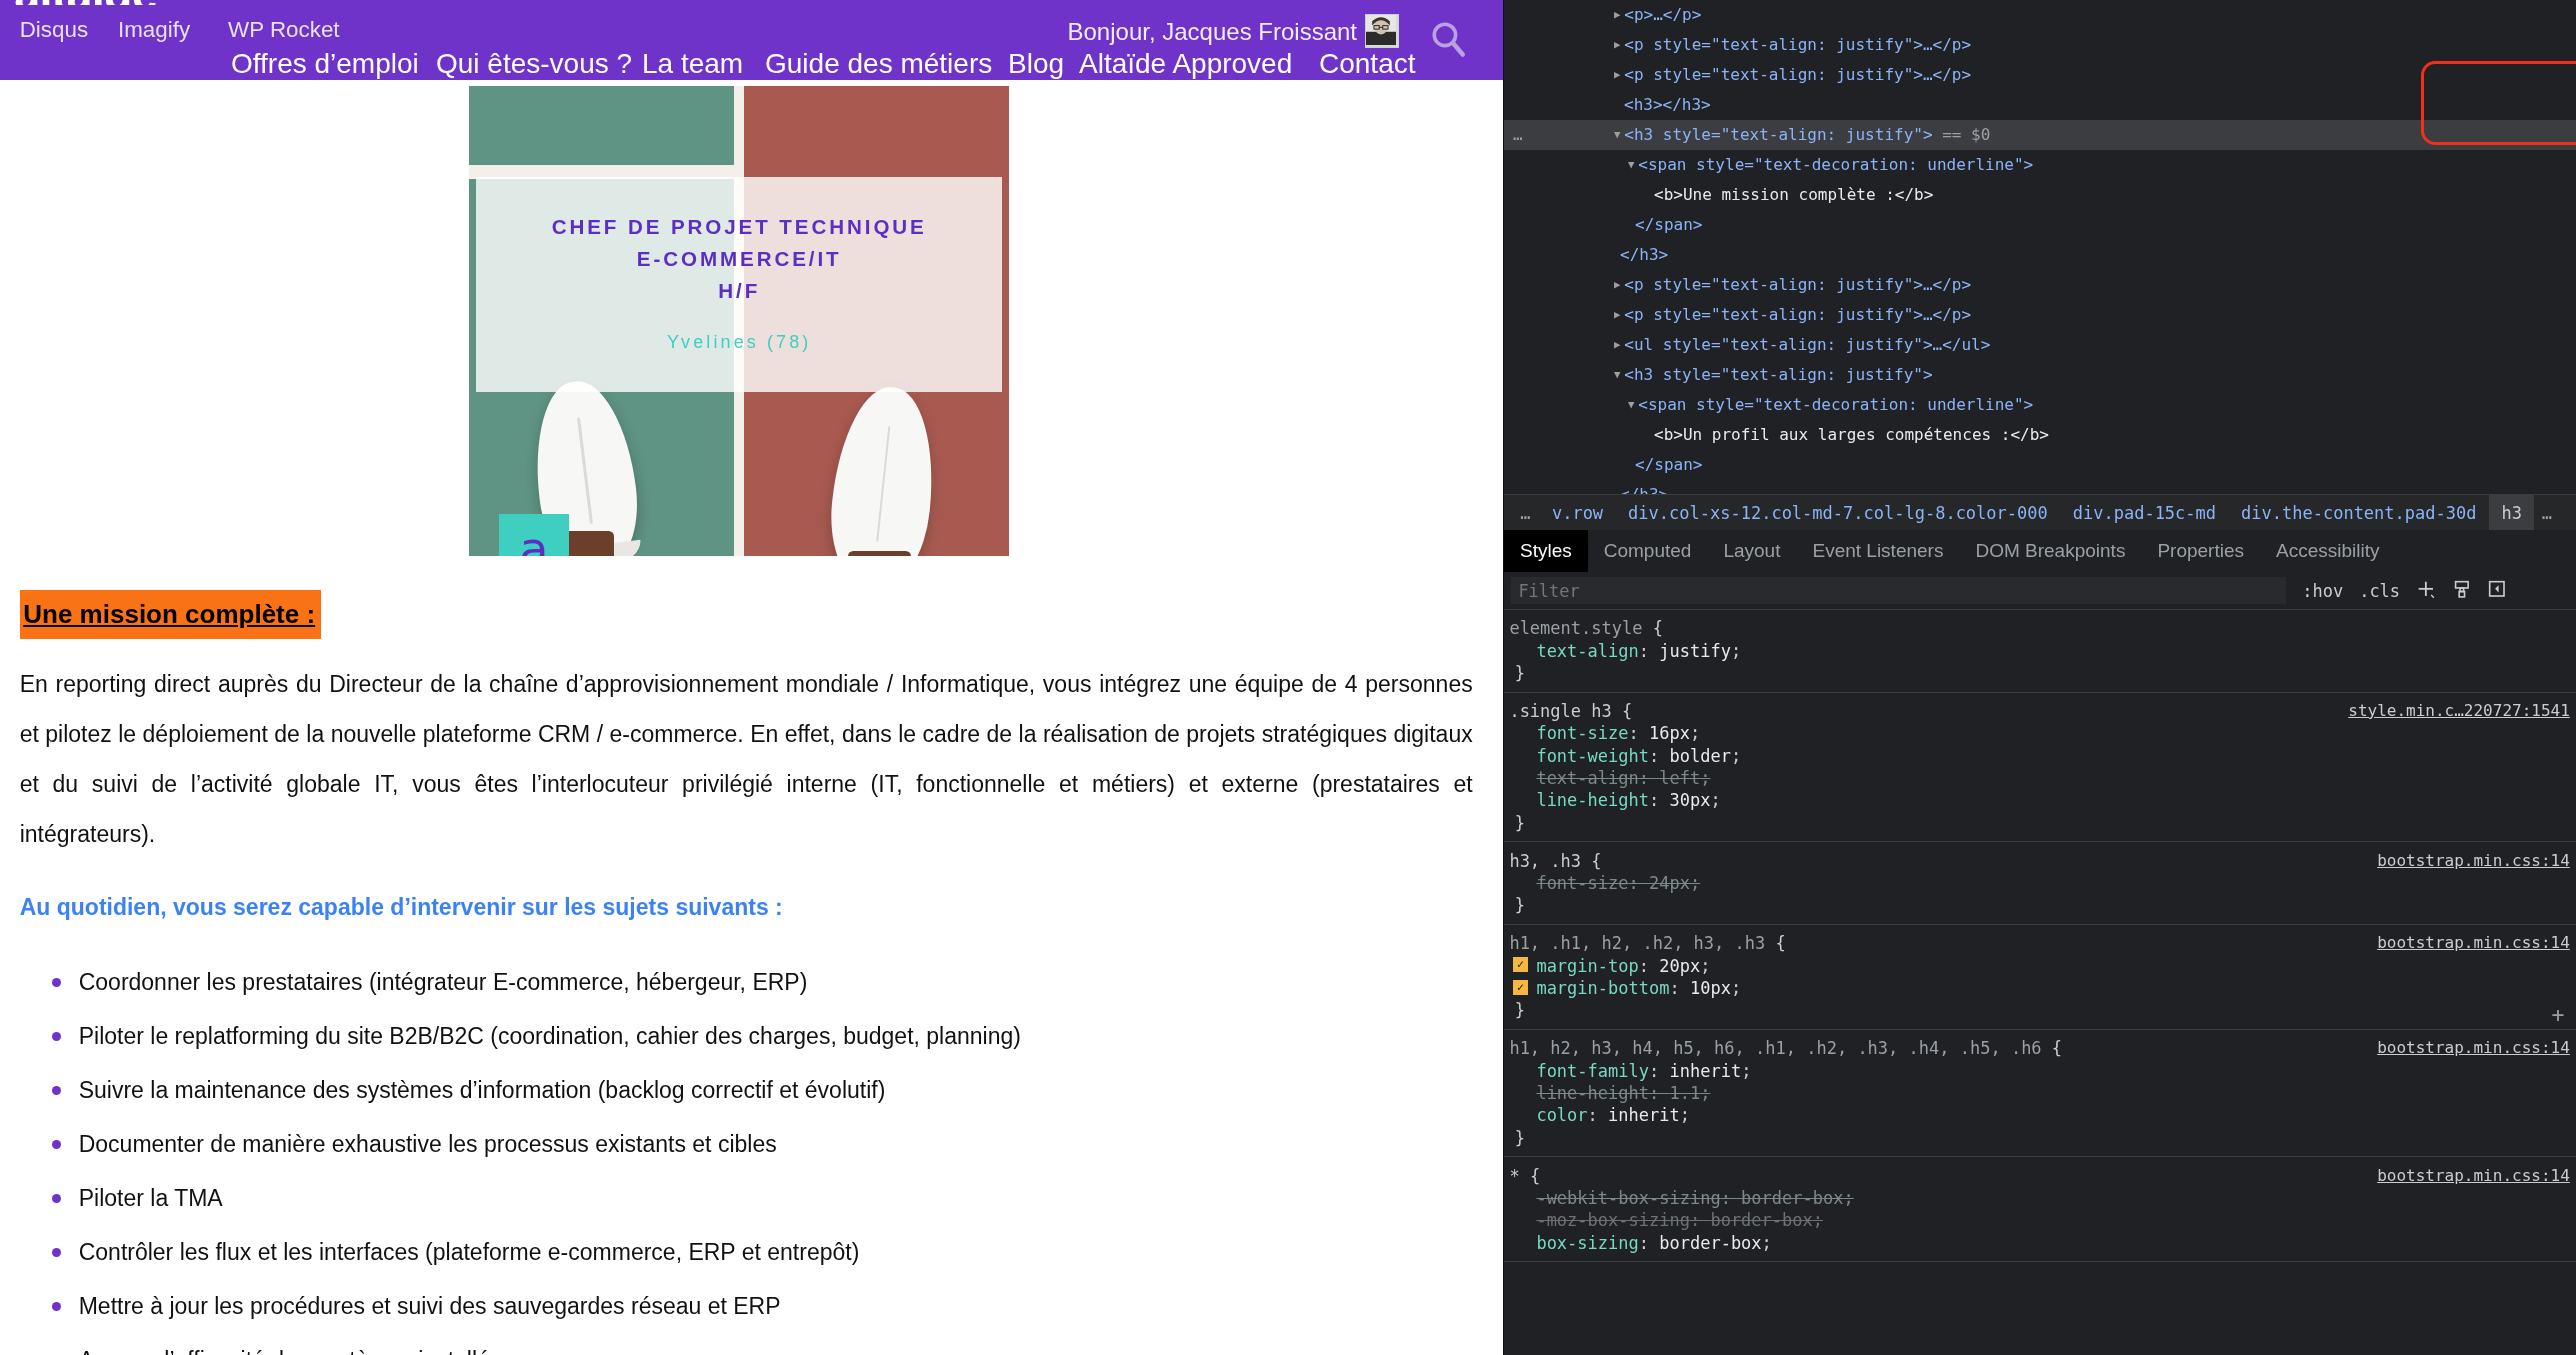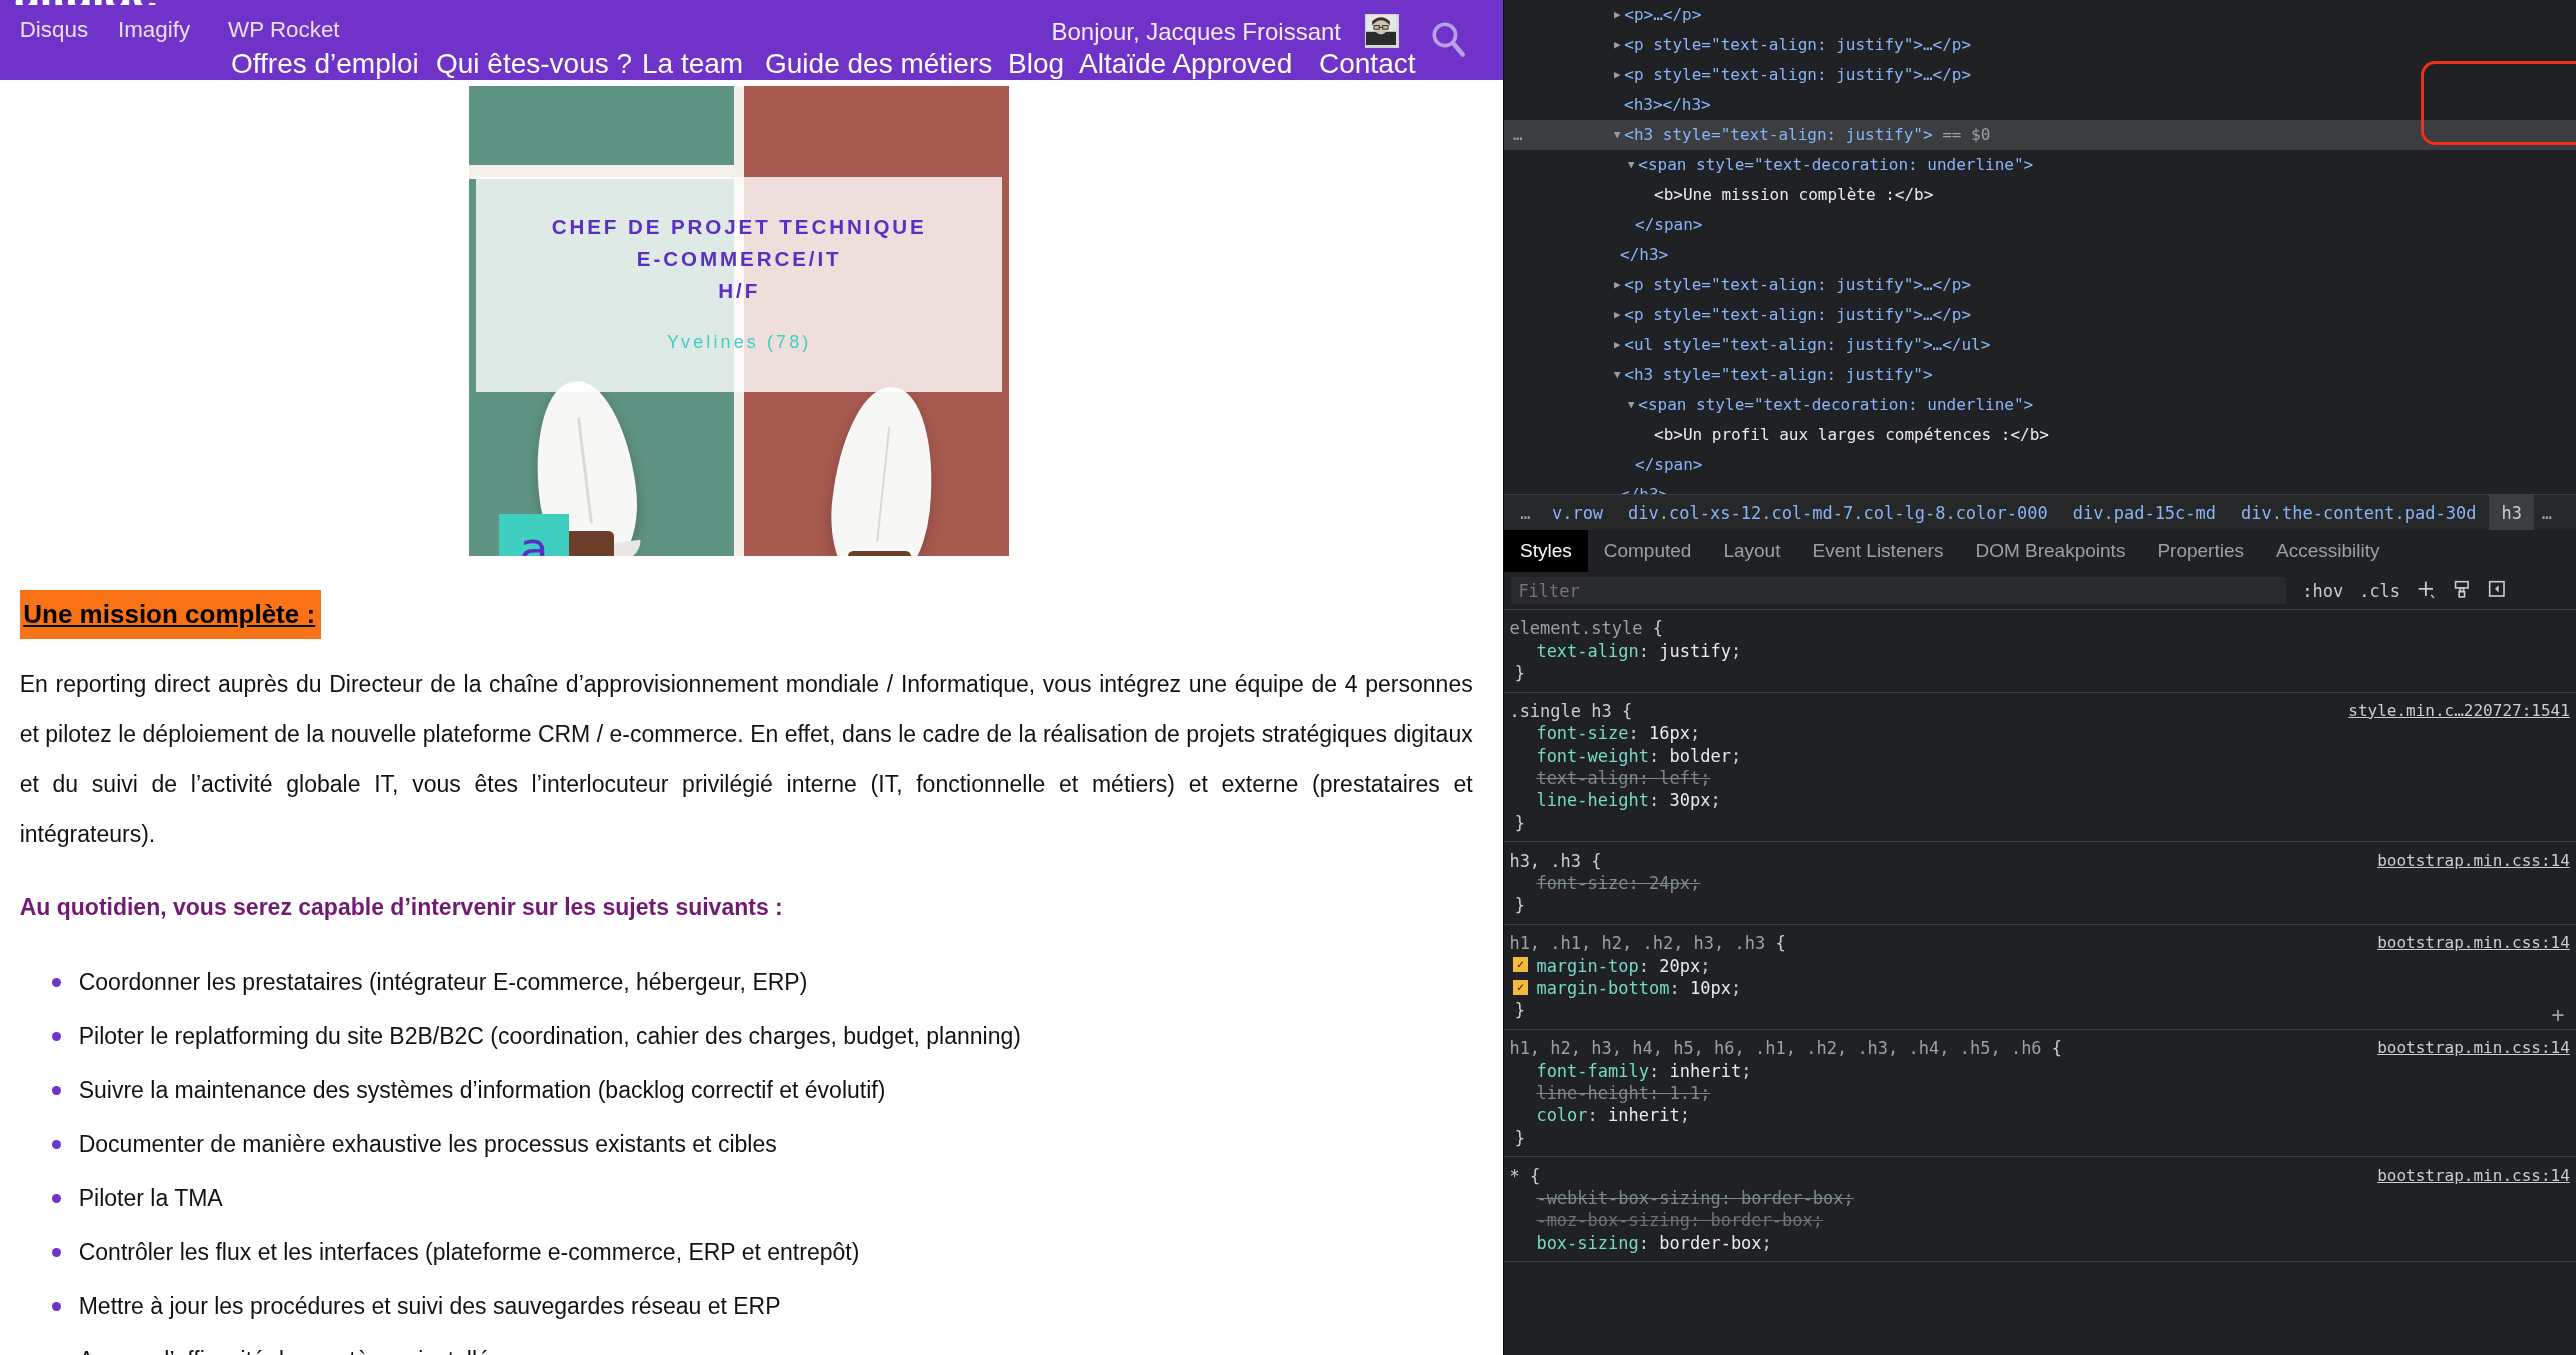--- a/index.html
+++ b/index.html
@@ -53,21 +53,21 @@
     color:#e9e0f7; font-size:22.4px; line-height:27px;
     text-decoration:none; white-space:nowrap;
   }
   .a-disqus  { left:19.7px; }
   .a-imagify { left:118px; }
   .a-rocket  { left:228px; }
 
   
   .greeting {
     position:absolute; right:104px; top:9px;
-    display:flex; align-items:center; gap:24px;
+    display:flex; align-items:center; gap:8px;
     white-space:nowrap;
   }
   .greeting .gtext {
     color:#f2ecfb; font-size:24px; line-height:29px;
   }
   .avatar {
     width:34px; height:34px;
     background:#d9d9d9;
     border:1.8px solid #cfcfcf;
     display:block;
@@ -185,21 +185,21 @@
     color:#000; text-decoration:underline;
     padding:0 5.4px 0 3.6px;
     font-family:"Liberation Sans", sans-serif;
   }
   p.body {
     font-size:23px; line-height:50px; color:#111;
     text-align:justify; margin-top:19.7px;
     max-width:1453px;
   }
   p.lead {
-    font-size:23px; line-height:50px; color:#701a75;
+    font-size:23px; line-height:50px; color:#3b82f6;
     font-weight:700; margin-top:23px;
   }
   ul.tasks { list-style:none; margin-top:23px; }
   ul.tasks li {
     position:relative;
     font-size:23px; line-height:54px; color:#111;
     padding-left:59px; height:54px;
   }
   ul.tasks li::before {
     content:"";

